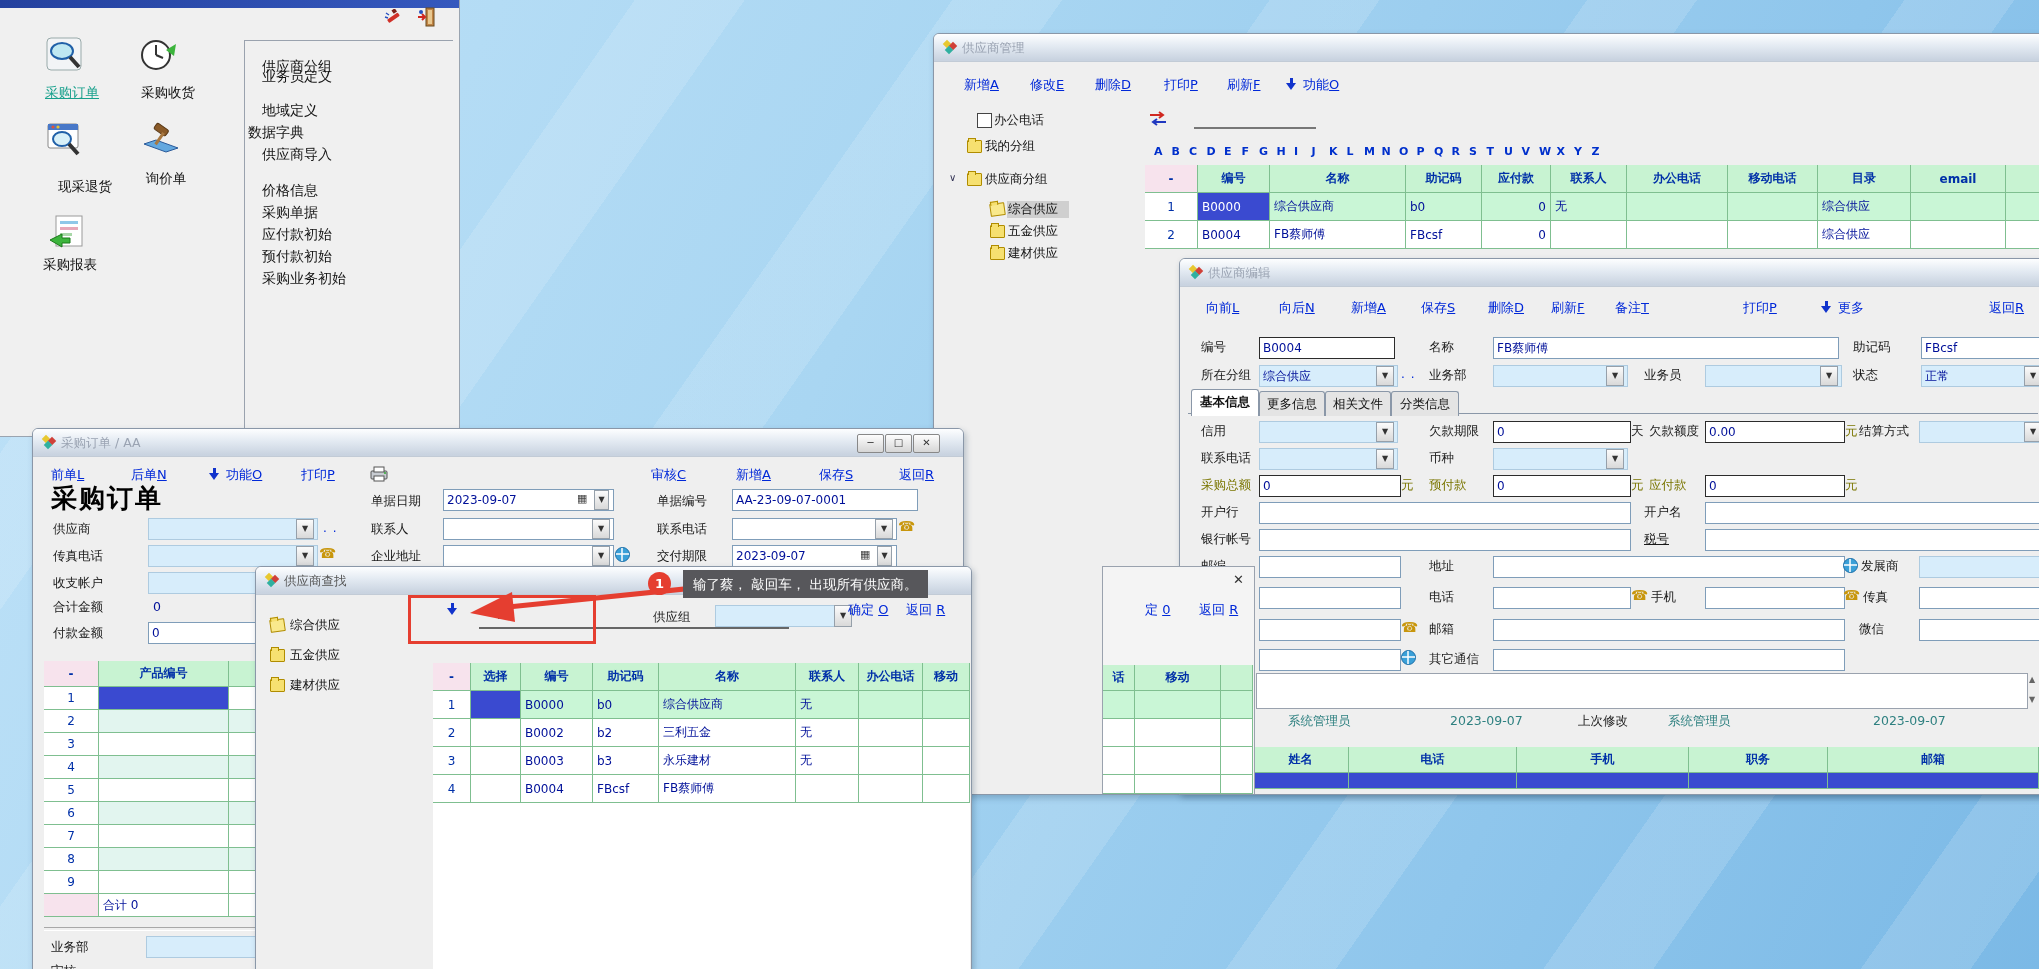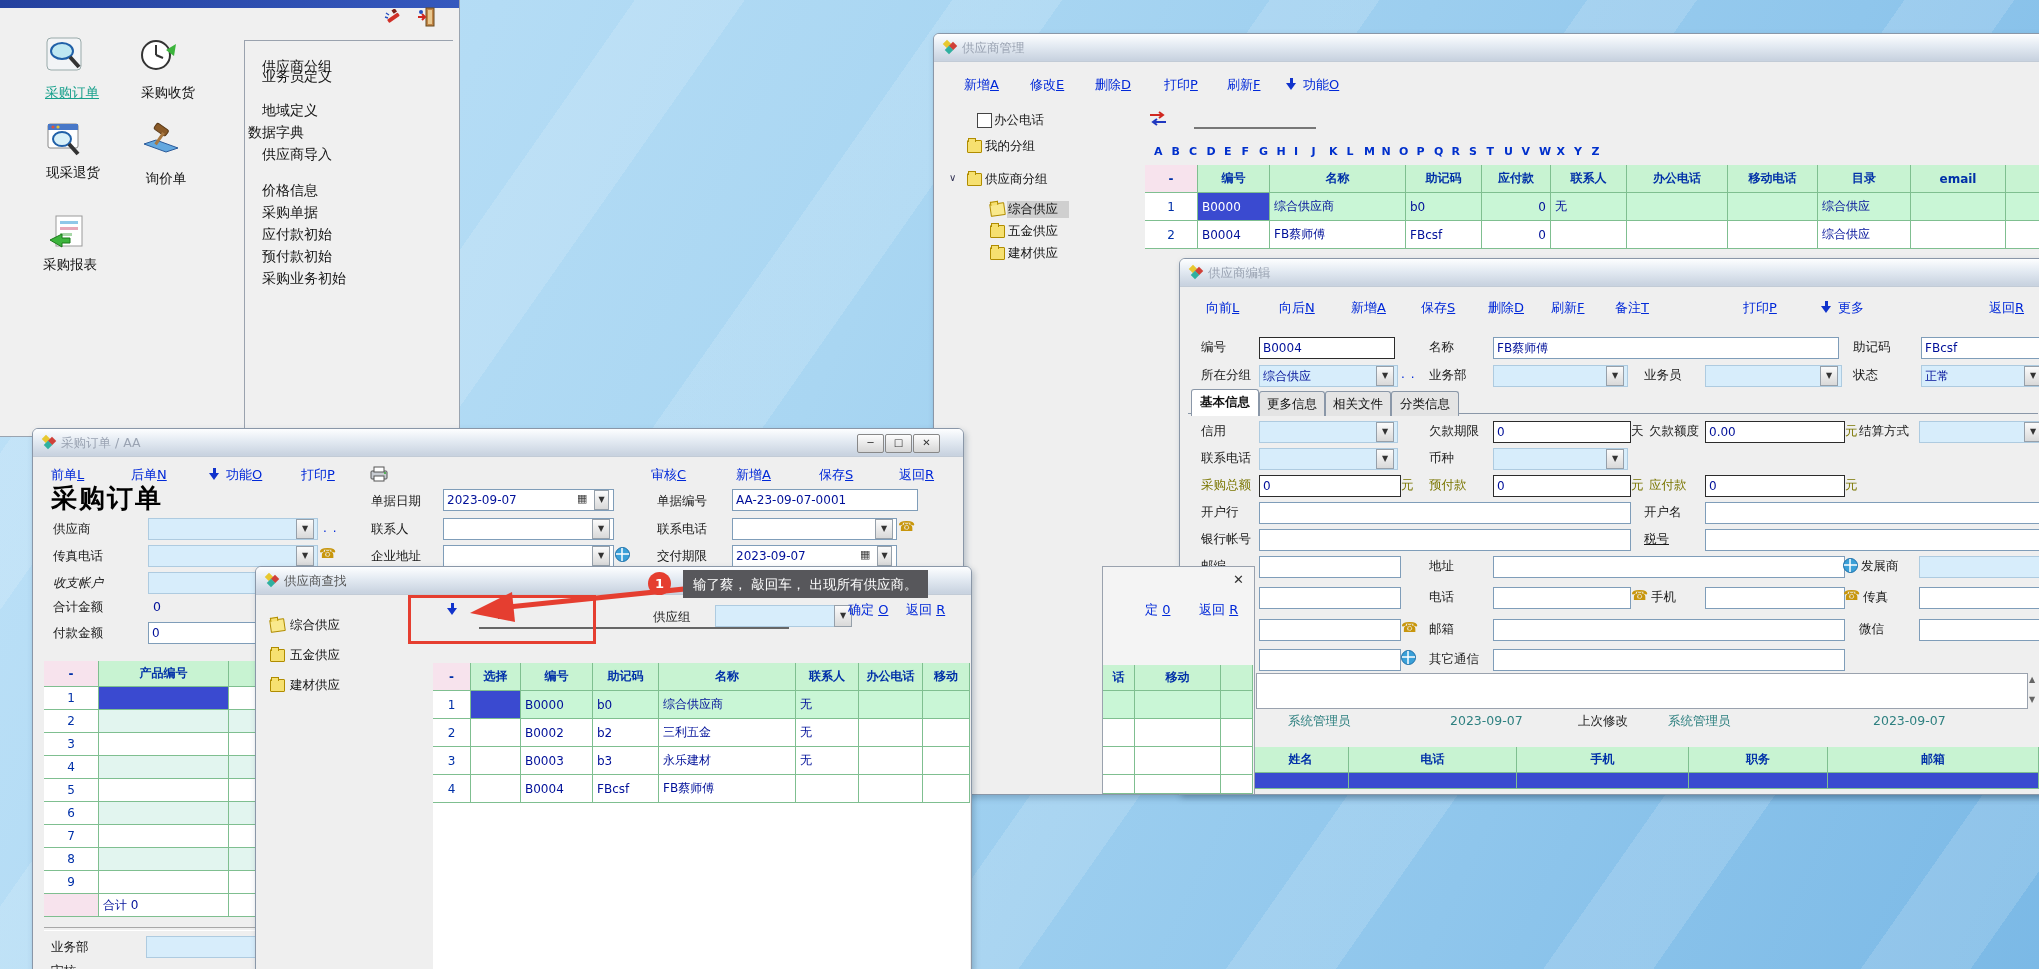--- a/index.html
+++ b/index.html
@@ -110,21 +110,21 @@
       <div class="abs" style="left: 46px; top: 122px; width: 42px; height: 38px;">
         <svg width="42" height="38">
           <rect x="2" y="2" width="30" height="24" rx="2" fill="#fff" stroke="#888"></rect>
           <rect x="2" y="2" width="30" height="6" fill="#4878C8"></rect>
           <circle cx="7" cy="5" r="1.6" fill="#E05038"></circle>
           <circle cx="12" cy="5" r="1.6" fill="#E8C030"></circle>
           <ellipse cx="16" cy="17" rx="9" ry="7" fill="#D8F0F8" stroke="#2060A8" stroke-width="2"></ellipse>
           <line x1="23" y1="22" x2="32" y2="32" stroke="#333" stroke-width="4"></line>
         </svg>
       </div>
-      <div class="shortcut-lbl" style="left: 34px; top: 164px; width: 78px;">现采退货</div>
+      <div class="shortcut-lbl" style="left: 34px; top: 178px; width: 78px; text-align: right;">现采退货</div>
       <div class="abs" style="left: 140px; top: 122px; width: 42px; height: 38px;">
         <svg width="42" height="38">
           <path d="M4 22 L26 30 L38 26 L16 18 Z" fill="#63A8DF" stroke="#2A5A9A"></path>
           <rect x="14" y="4" width="14" height="7" rx="2" transform="rotate(35 21 8)" fill="#8A5A28" stroke="#5A3A18"></rect>
           <rect x="18" y="10" width="3" height="14" transform="rotate(35 20 17)" fill="#A87840"></rect>
         </svg>
       </div>
       <div class="shortcut-lbl" style="left: 134px; top: 170px; width: 64px;">询价单</div>
       <div class="abs" style="left: 48px; top: 214px; width: 42px; height: 38px;">
         <svg width="42" height="38">
@@ -472,21 +472,21 @@
       <div class="cbtn" style="left: 263px; top: 117px; height: 18px; line-height: 18px;">▼</div>
       <div class="phone-ic" style="left: 286px; top: 117px;">☎</div>
       <div class="lbl" style="left: 338px; top: 119px;">企业地址</div>
       <div class="inp" style="left: 410px; top: 116px; width: 148px; padding-right: 18px;"></div>
       <div class="cbtn" style="left: 559px; top: 117px; height: 18px; line-height: 18px;">▼</div>
       <div class="globe-ic" style="left: 582px; top: 118px;"></div>
       <div class="lbl" style="left: 624px; top: 119px;">交付期限</div>
       <div class="inp" style="left: 699px; top: 116px; width: 124px; padding-right: 36px;">2023-09-07</div>
       <div class="abs" style="left: 827px; top: 119px; font-size: 11px; color: rgb(68, 68, 68);">▦</div>
       <div class="cbtn" style="left: 844px; top: 117px; height: 18px; line-height: 18px; width: 13px;">▼</div>
-      <div class="lbl" style="left: 20px; top: 146px; font-style: italic;">收支帐户</div>
+      <div class="lbl" style="left: 20px; top: 146px;">收支帐户</div>
       <div class="inp flat" style="left: 115px; top: 143px; width: 165px;"></div>
       <div class="lbl" style="left: 20px; top: 170px;">合计金额</div>
       <div class="lbl val" style="left: 120px; top: 170px;">0</div>
       <div class="lbl" style="left: 20px; top: 196px;">付款金额</div>
       <div class="inp" style="left: 115px; top: 193px; width: 165px;">0</div>
       <div class="lbl" style="left: 18px; top: 510px;">业务部</div>
       <div class="inp flat" style="left: 113px; top: 507px; width: 110px;"></div>
       <div class="lbl" style="left: 18px; top: 534px;">审核</div>
       <div class="abs" style="left: 11px; top: 498px; width: 212px; height: 2px; border-top: 1px solid rgb(168, 168, 168); border-bottom: 1px solid rgb(255, 255, 255);"></div>
     </div>

